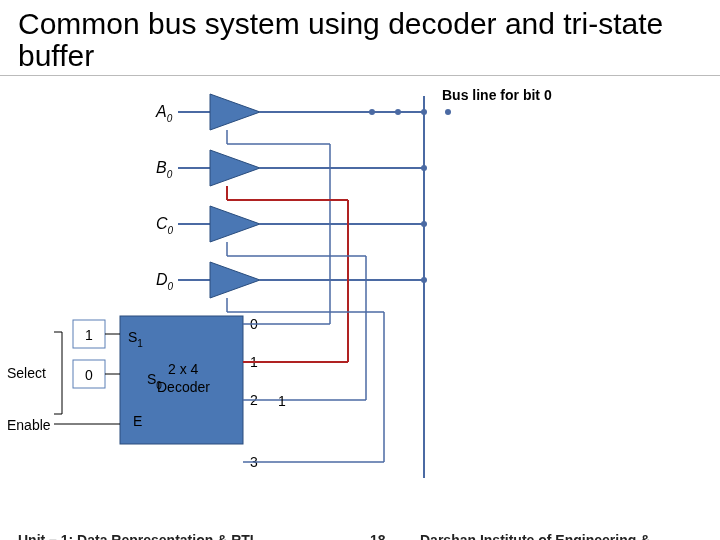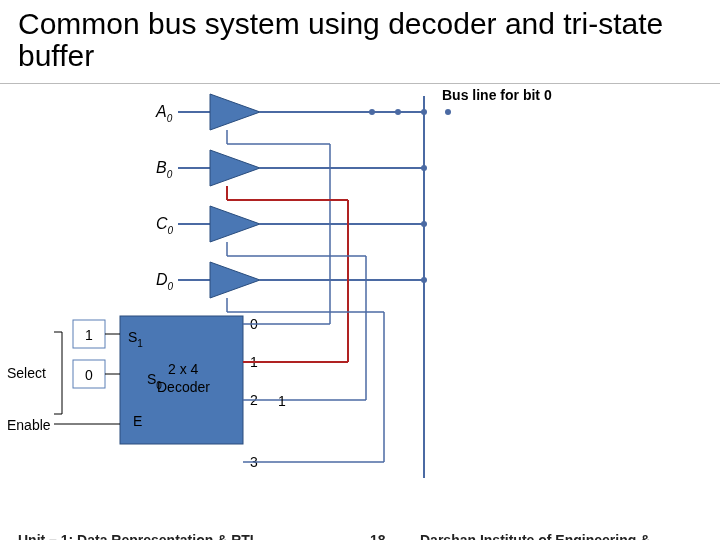--- a/index.html
+++ b/index.html
@@ -1,17 +1,17 @@
 <!DOCTYPE html>
 <html><head>
 <meta charset="utf-8">
 <style>
   body{margin:0;font-family:"Segoe UI",Arial,sans-serif;background:#fff;color:#000}
   .slide{width:720px;height:540px;position:relative;overflow:hidden}
-  .title{font-size:30px;line-height:1.05;padding:8px 18px 12px;border-bottom:1px solid #bbb}
+  .title{font-size:30px;line-height:1.05;padding:8px 18px 4px;border-bottom:1px solid #bbb}
   svg{position:absolute;left:0;top:0}
   .footer{position:absolute;bottom:8px;left:0;width:100%;font-size:14px;font-weight:bold;color:#222}
   .footer span{position:absolute}
   .sub{font-size:10px}
   text{font-family:"Segoe UI",Arial,sans-serif}
 </style>
 </head>
 <body>
 <div class="slide">
 

